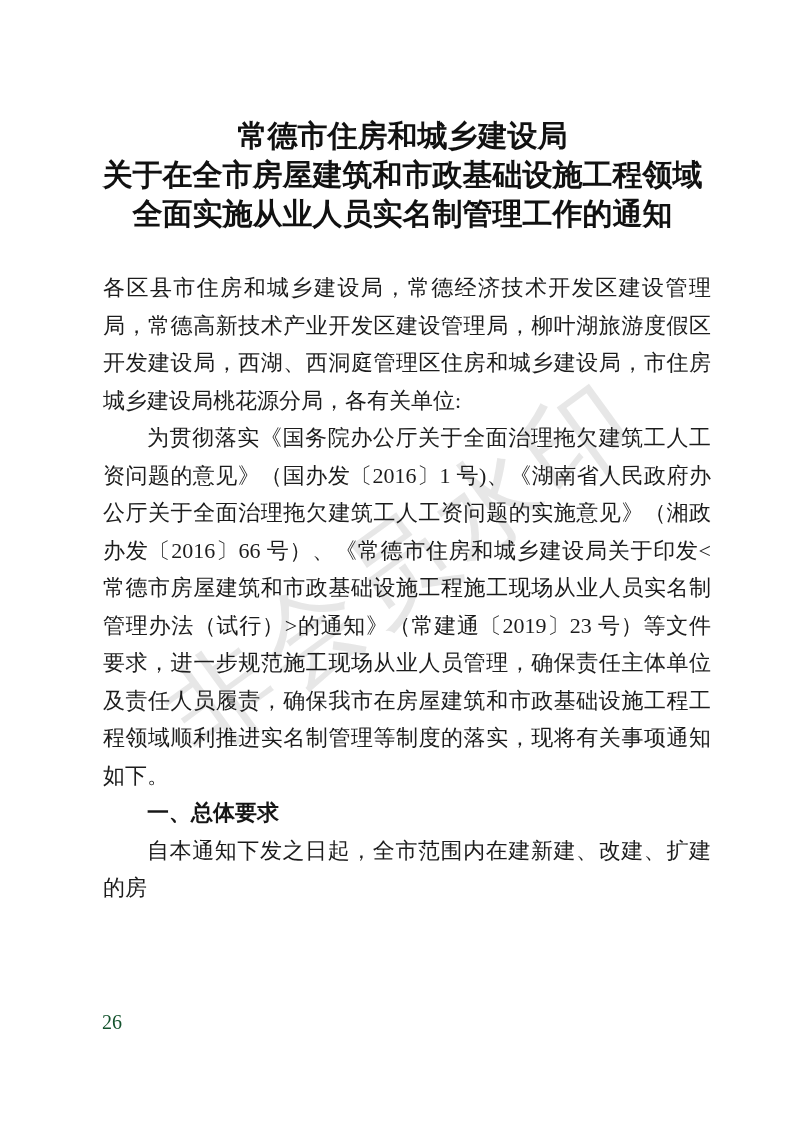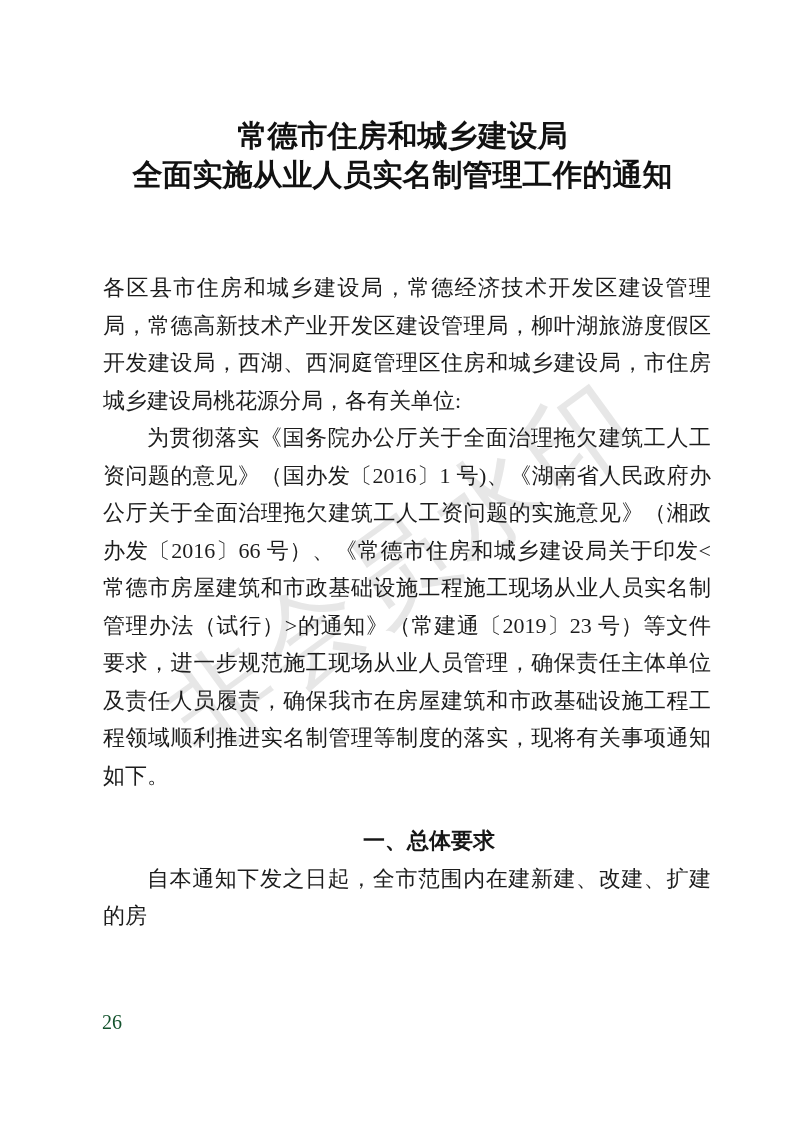--- a/index.html
+++ b/index.html
@@ -49,42 +49,42 @@
     text-align: justify;
     z-index: 2;
   }
   .para { text-align: justify; font-family: Liberation Serif, serif; }
   .para.indent { text-indent: 2em; }
   .section-heading {
     font-weight: bold;
     text-indent: 2em;
     font-family: "Liberation Sans", "DejaVu Sans", sans-serif;
     color: #161616;
-    text-align: center;
-    margin-top: 28px;
+    text-align: left;
   }
   .page-number {
     position: absolute;
     left: 102px;
     top: 1010px;
     font-size: 20px;
     line-height: 24px;
     color: #14532d;
     z-index: 2;
   }
 </style>
 </head>
 <body>
 
 <div class="page">
 
   <div class="watermark" style="color: rgb(212, 212, 212);">非会员水印</div>
 
   <div class="doc-title">
     <div>常德市住房和城乡建设局</div>
+    <div>关于在全市房屋建筑和市政基础设施工程领域</div>
     <div>全面实施从业人员实名制管理工作的通知</div>
   </div>
 
   <div class="content">
     <div class="para">各区县市住房和城乡建设局，常德经济技术开发区建设管理局，常德高新技术产业开发区建设管理局，柳叶湖旅游度假区开发建设局，西湖、西洞庭管理区住房和城乡建设局，市住房城乡建设局桃花源分局，各有关单位:</div>
     <div class="para indent">为贯彻落实《国务院办公厅关于全面治理拖欠建筑工人工资问题的意见》（国办发〔2016〕1 号)、《湖南省人民政府办公厅关于全面治理拖欠建筑工人工资问题的实施意见》（湘政办发〔2016〕66 号）、《常德市住房和城乡建设局关于印发&lt;常德市房屋建筑和市政基础设施工程施工现场从业人员实名制管理办法（试行）&gt;的通知》（常建通〔2019〕23 号）等文件要求，进一步规范施工现场从业人员管理，确保责任主体单位及责任人员履责，确保我市在房屋建筑和市政基础设施工程工程领域顺利推进实名制管理等制度的落实，现将有关事项通知如下。</div>
     <div class="section-heading">一、总体要求</div>
     <div class="para indent">自本通知下发之日起，全市范围内在建新建、改建、扩建的房</div>
   </div>
 

